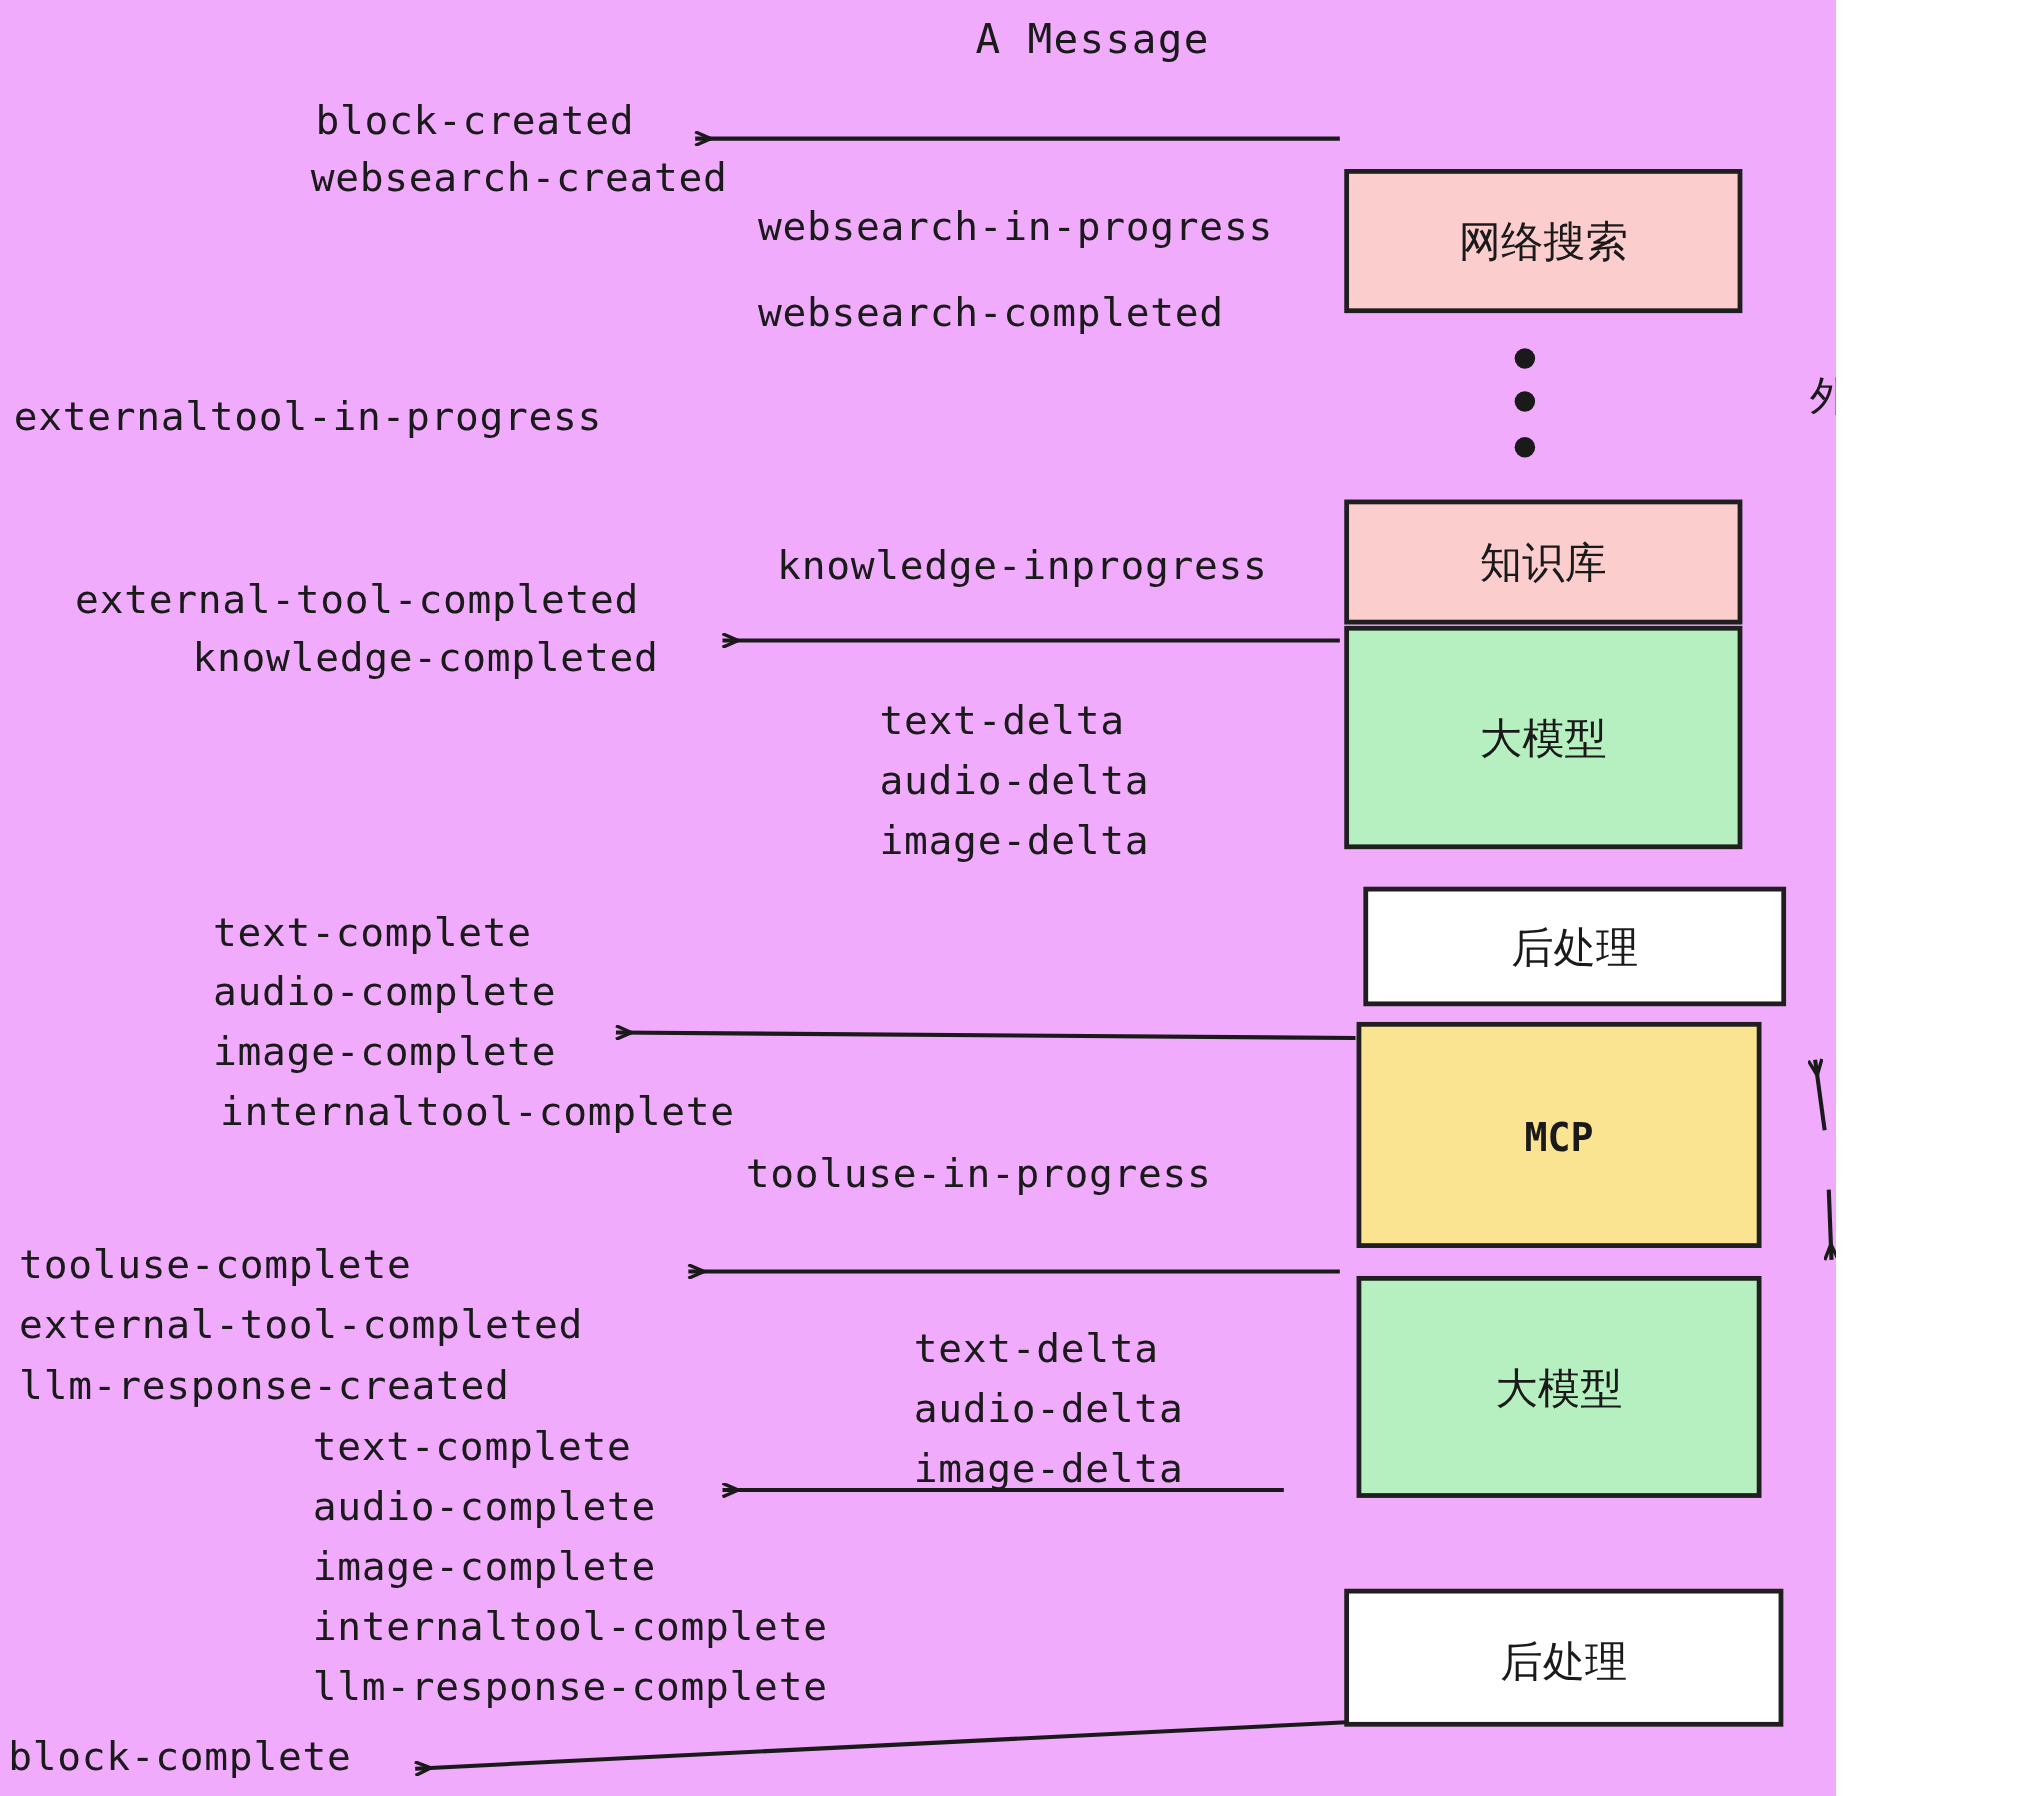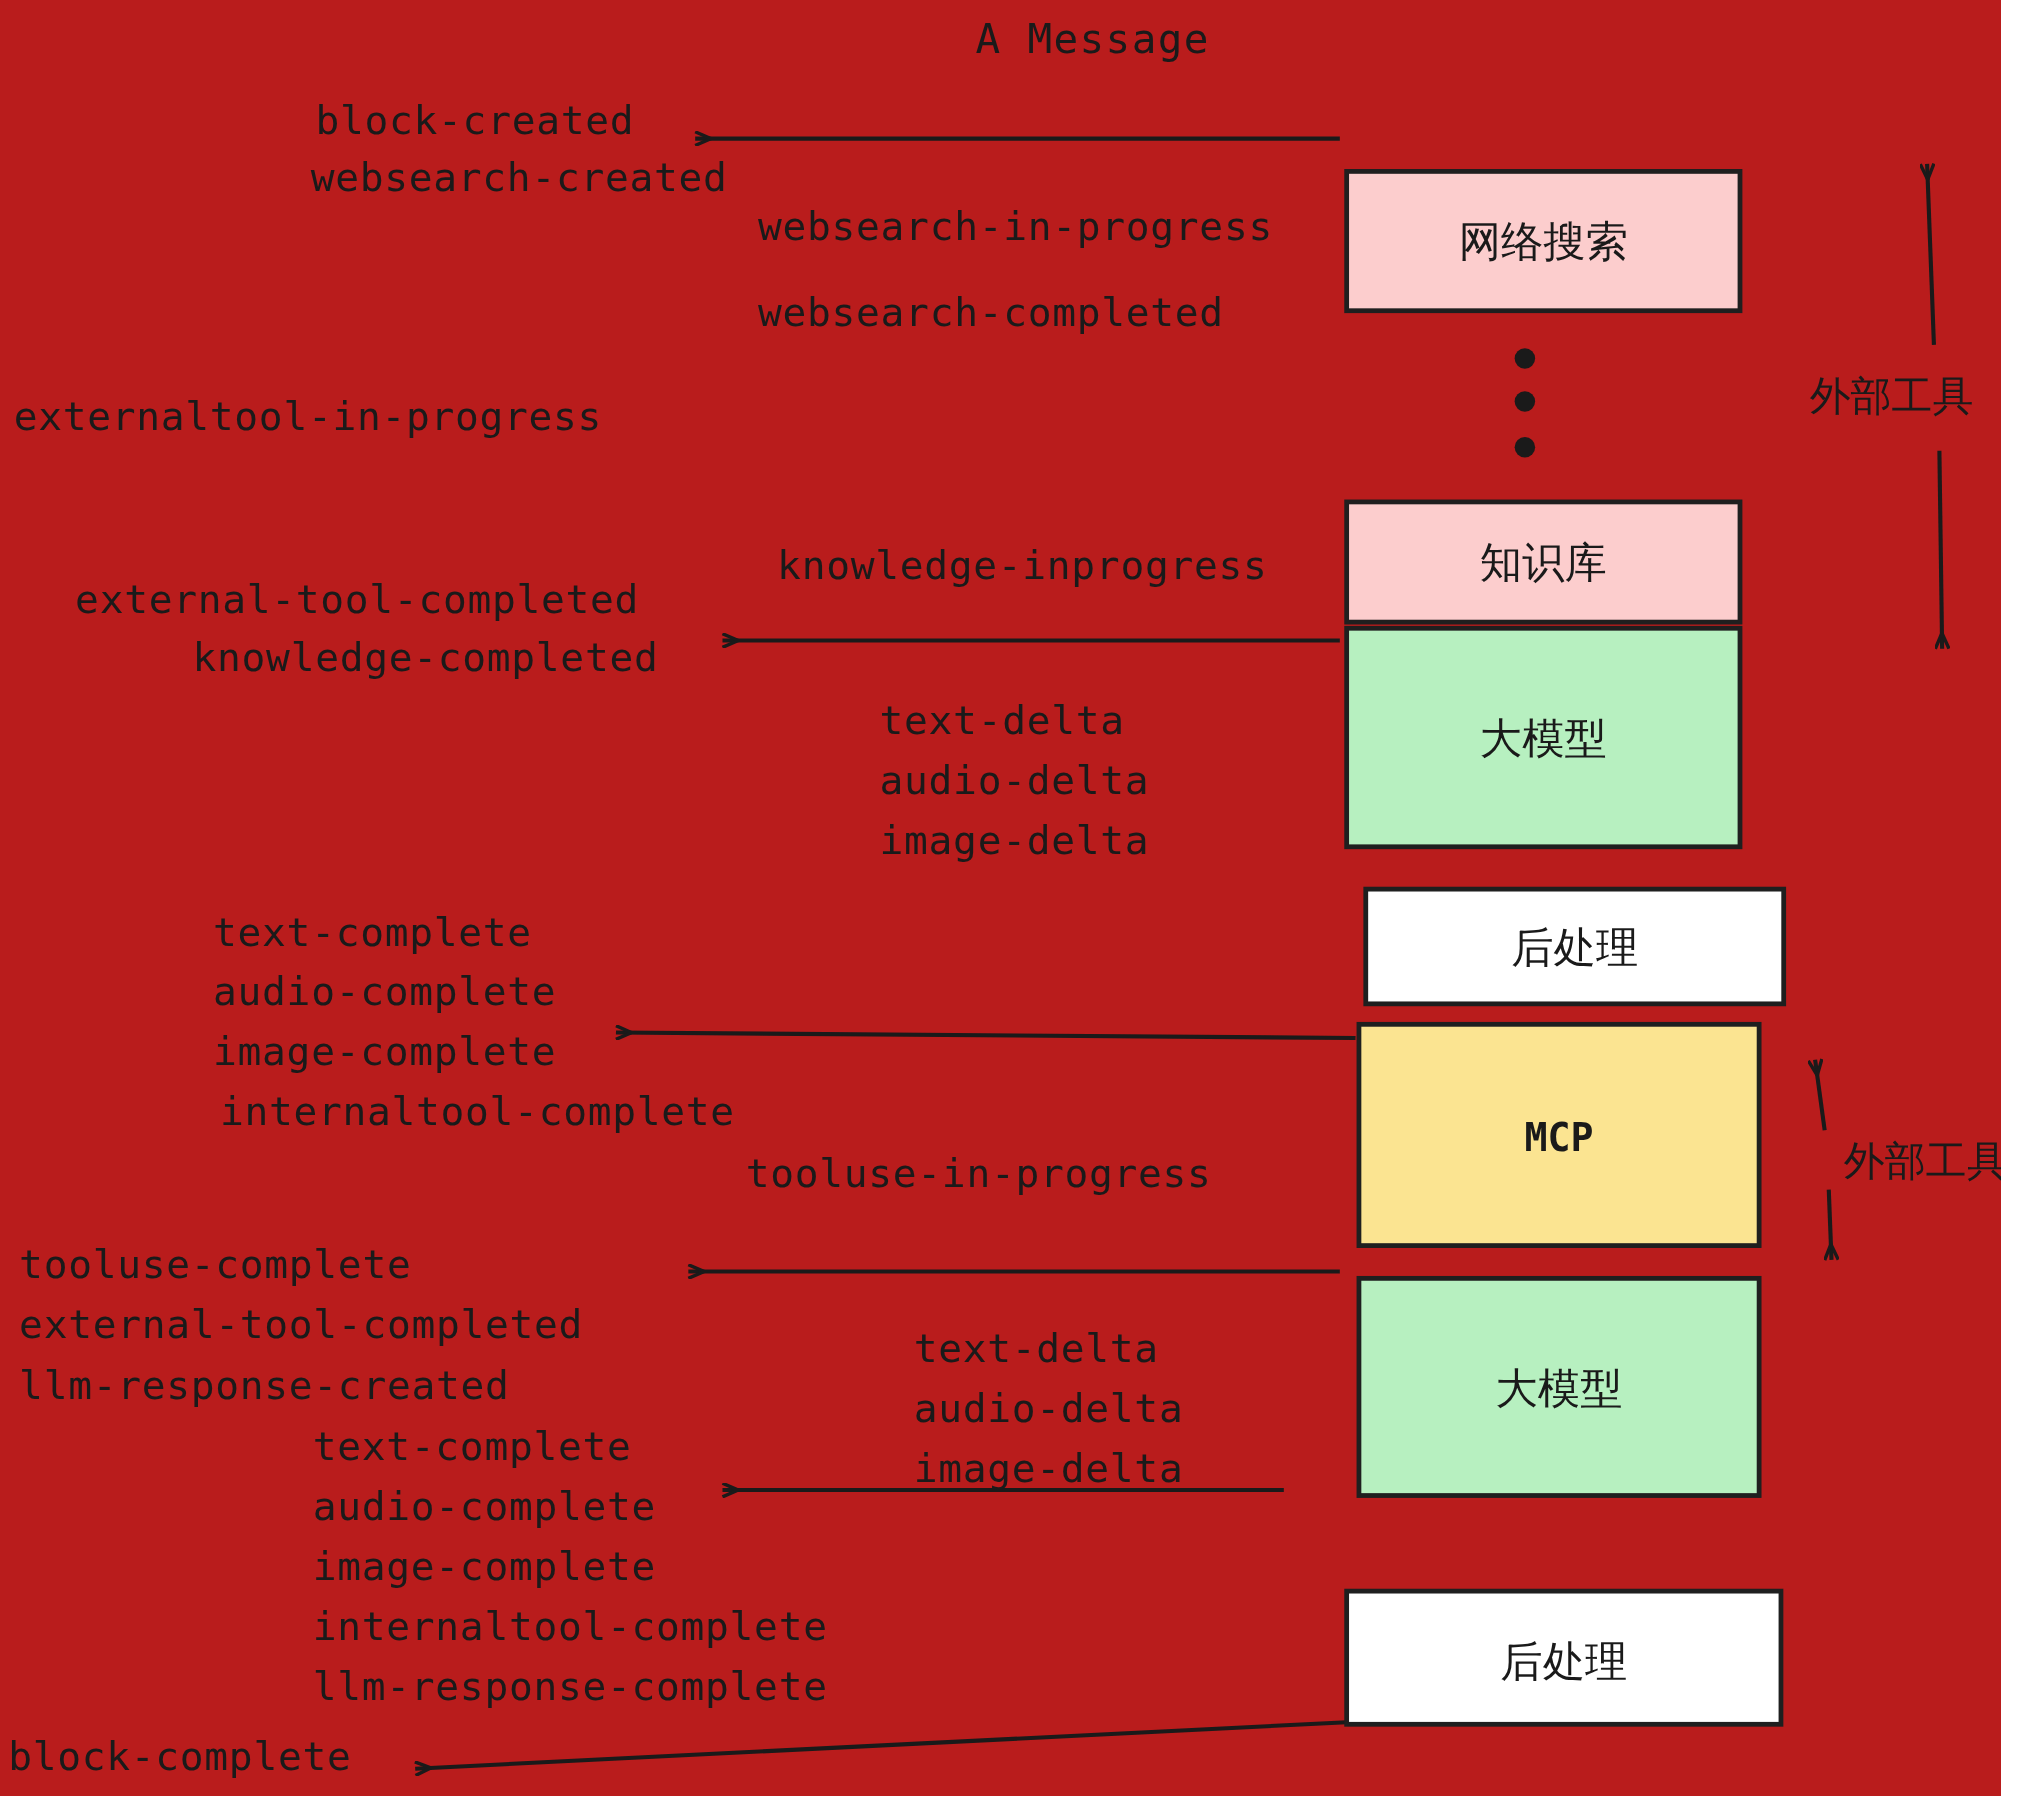--- a/index.html
+++ b/index.html
@@ -5,23 +5,23 @@
   html, body {
     margin: 0;
     padding: 0;
     background: #ffffff;
   }
   body {
     font-family: "DejaVu Sans Mono", monospace;
   }
   #stage {
     position: relative;
-    width: 2001px;
+    width: 1836px;
     height: 1796px;
-    background: #b91c1c;
+    background: #f0abfc;
     overflow: hidden;
   }
   svg#diagram {
     position: absolute;
     top: 0;
     left: 0;
     width: 2035px;
     height: 1796px;
   }
   .evt {

